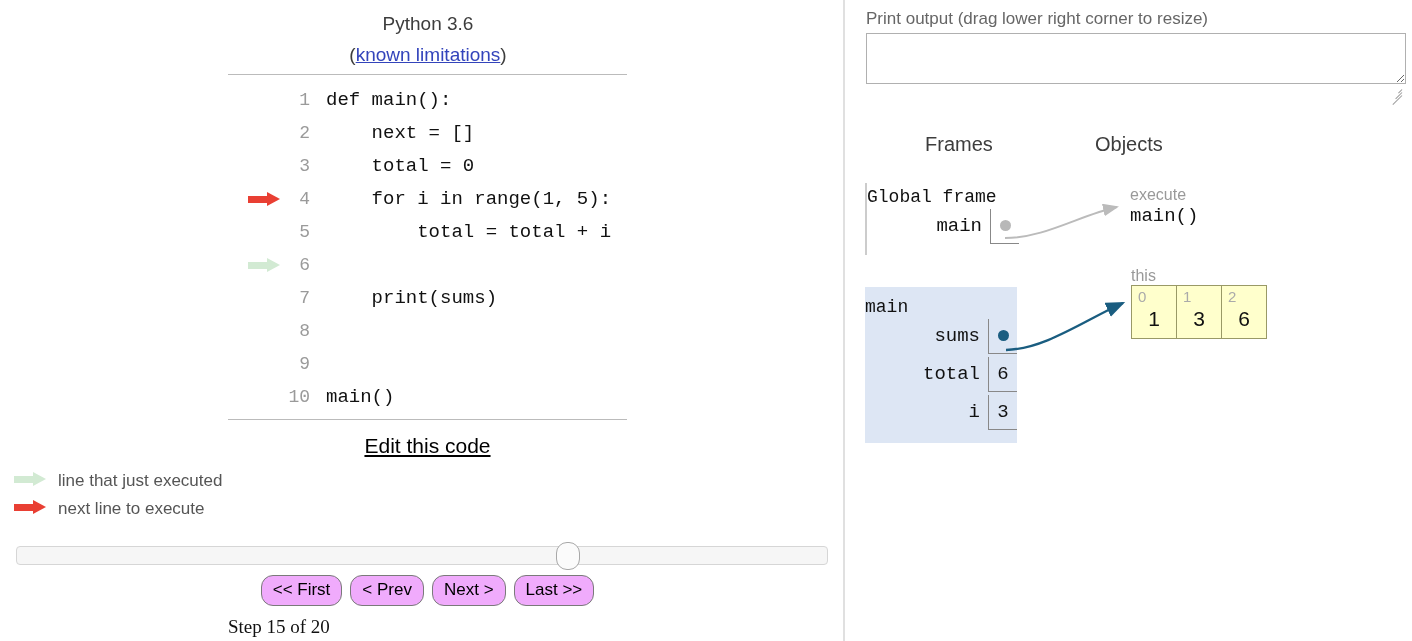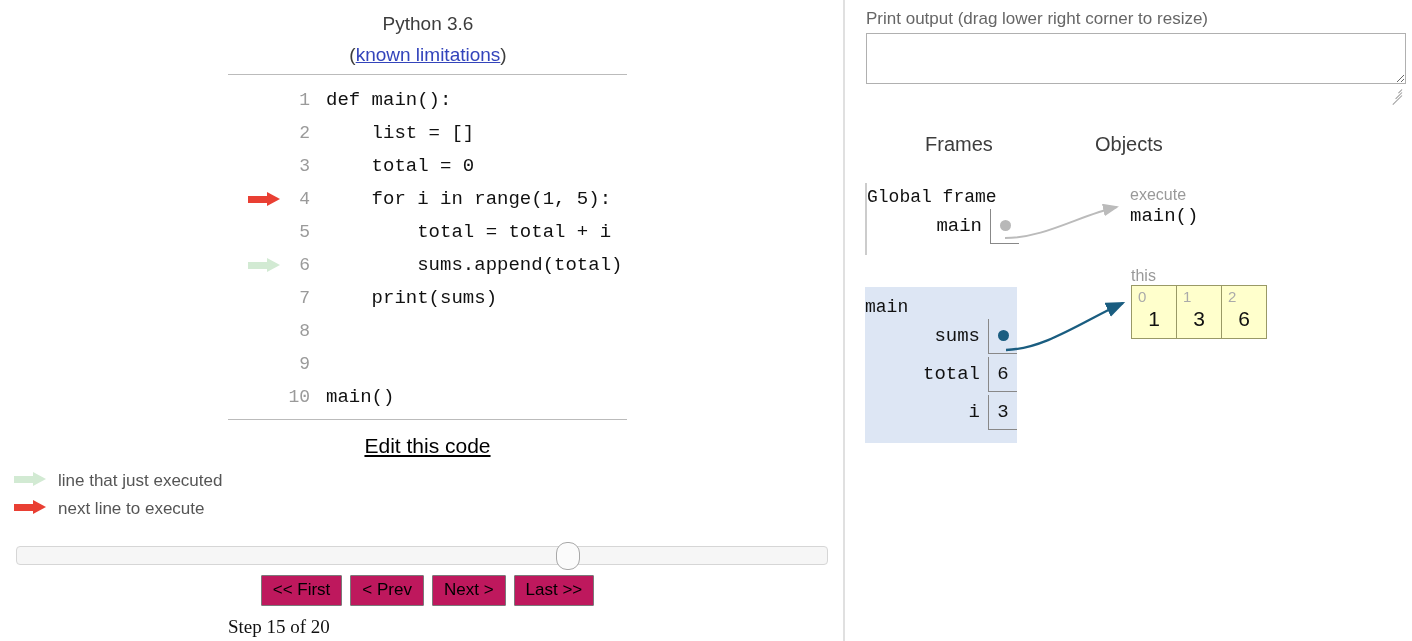--- a/index.html
+++ b/index.html
@@ -156,23 +156,23 @@
     left: 228px; top: 575px;
     width: 399px;
     display: flex;
     justify-content: center;
     gap: 8px;
   }
   .nav-btn {
     font-family: "Liberation Sans", sans-serif;
     font-size: 17px;
     color: #000000;
-    background: #be185d;
+    background: #f0abfc;
     border: 1px solid #7a7a7a;
-    border-radius: 1px;
+    border-radius: 12px;
     padding: 4px 11px 5px 11px;
     cursor: pointer;
     line-height: 1.2;
   }
 
   #step-label {
     position: absolute;
     left: 228px; top: 616px;
     width: 399px;
     text-align: left;
@@ -352,21 +352,21 @@
 
   <div id="code-block">
     <div class="code-line">
       <div class="arrow-cell"></div>
       <div class="lineno">1</div>
       <div class="codetext">def main():</div>
     </div>
     <div class="code-line">
       <div class="arrow-cell"></div>
       <div class="lineno">2</div>
-      <div class="codetext">    list = []</div>
+      <div class="codetext">    next = []</div>
     </div>
     <div class="code-line">
       <div class="arrow-cell"></div>
       <div class="lineno">3</div>
       <div class="codetext">    total = 0</div>
     </div>
     <div class="code-line">
       <div class="arrow-cell">
         <span class="arrow red">
           <i class="shaft"></i>
@@ -382,21 +382,20 @@
       <div class="codetext">        total = total + i</div>
     </div>
     <div class="code-line">
       <div class="arrow-cell">
         <span class="arrow green">
           <i class="shaft"></i>
             <i class="head"></i>
         </span>
       </div>
       <div class="lineno">6</div>
-      <div class="codetext">        sums.append(total)</div>
     </div>
     <div class="code-line">
       <div class="arrow-cell"></div>
       <div class="lineno">7</div>
       <div class="codetext">    print(sums)</div>
     </div>
     <div class="code-line">
       <div class="arrow-cell"></div>
       <div class="lineno">8</div>
       <div class="codetext"></div>

